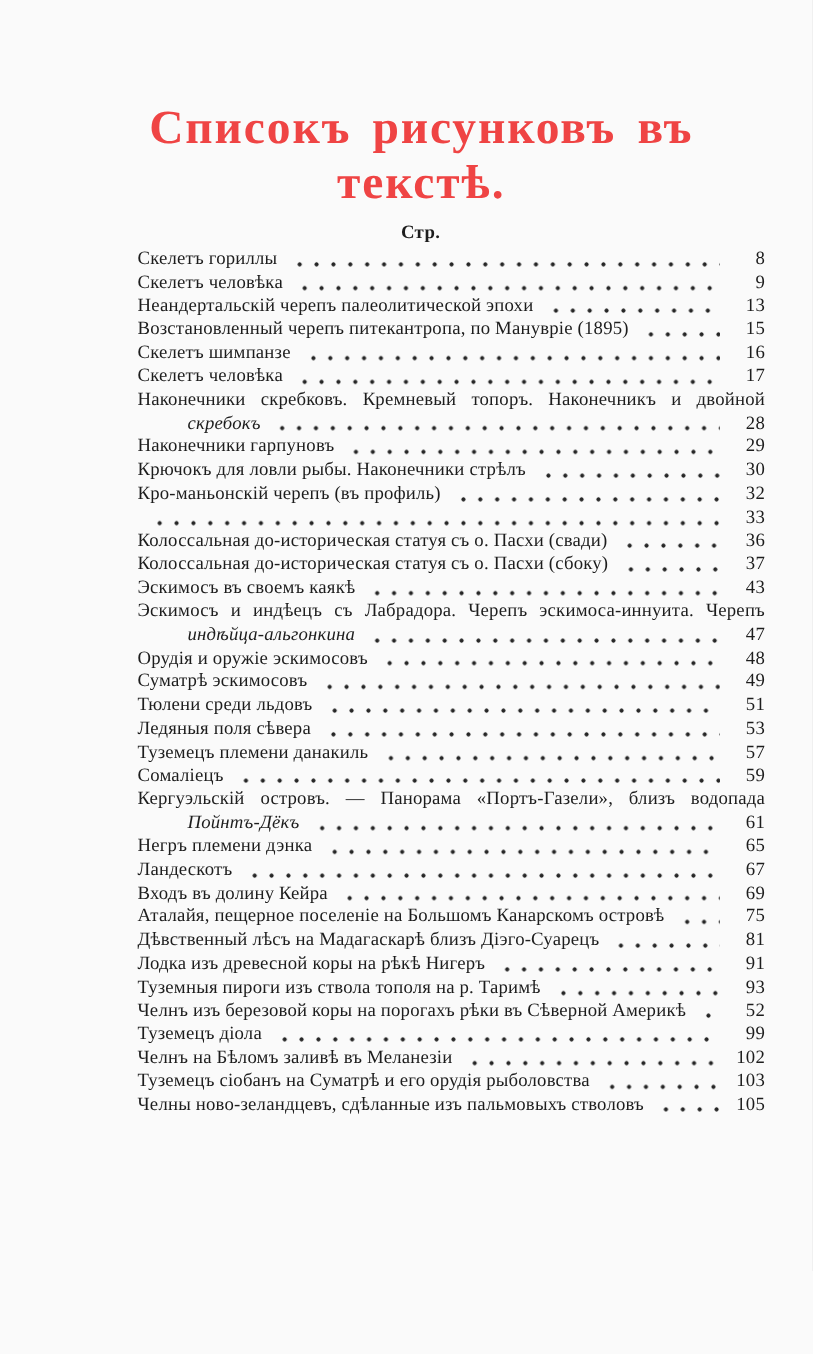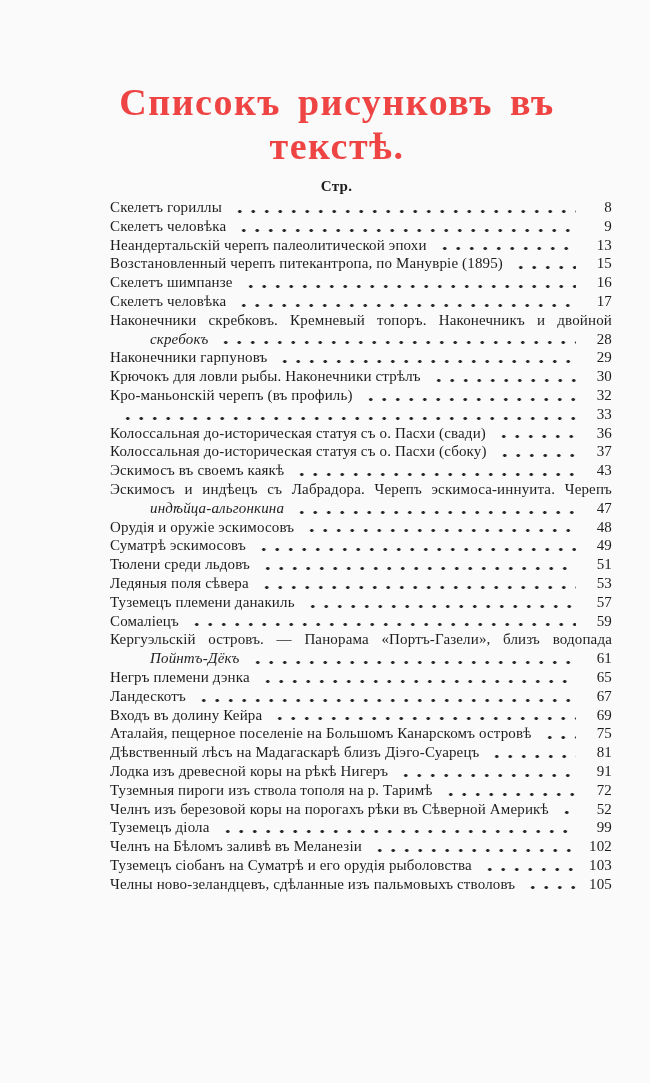--- a/index.html
+++ b/index.html
@@ -351,21 +351,21 @@
       <span class="leader"></span>
       <span class="pg">91</span>
     </div>
 
   </div>
 
   <div class="entry">
     <div class="line line1">
       <span class="txt">Туземныя пироги изъ ствола тополя на р. Таримѣ</span>
       <span class="leader"></span>
-      <span class="pg">72</span>
+      <span class="pg">93</span>
     </div>
 
   </div>
 
   <div class="entry">
     <div class="line line1">
       <span class="txt">Челнъ изъ березовой коры на порогахъ рѣки въ Сѣверной Америкѣ</span>
       <span class="leader"></span>
       <span class="pg">52</span>
     </div>

